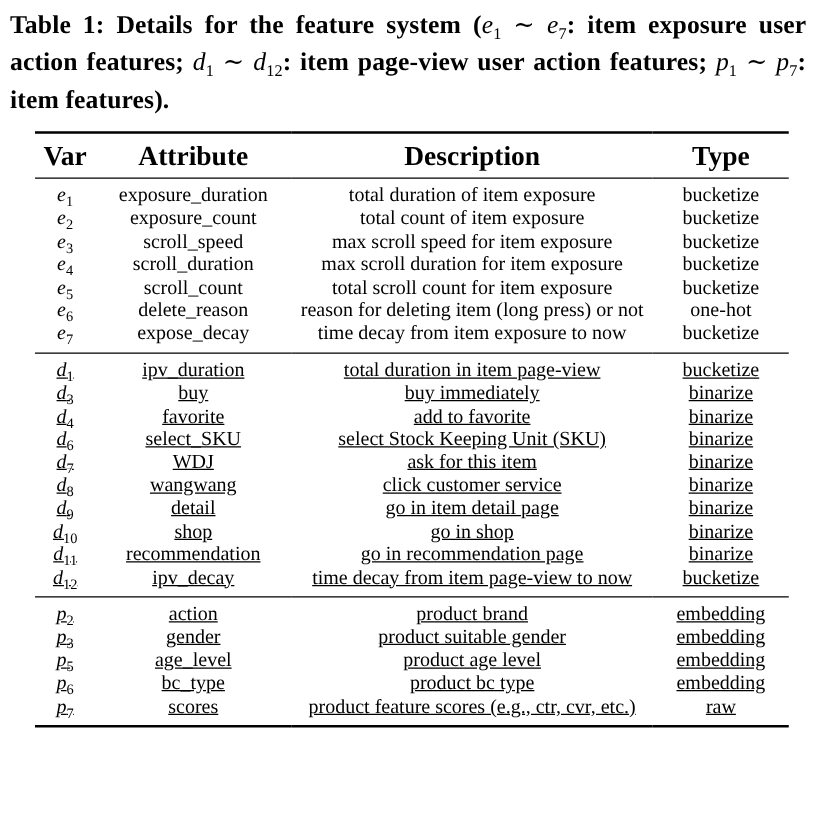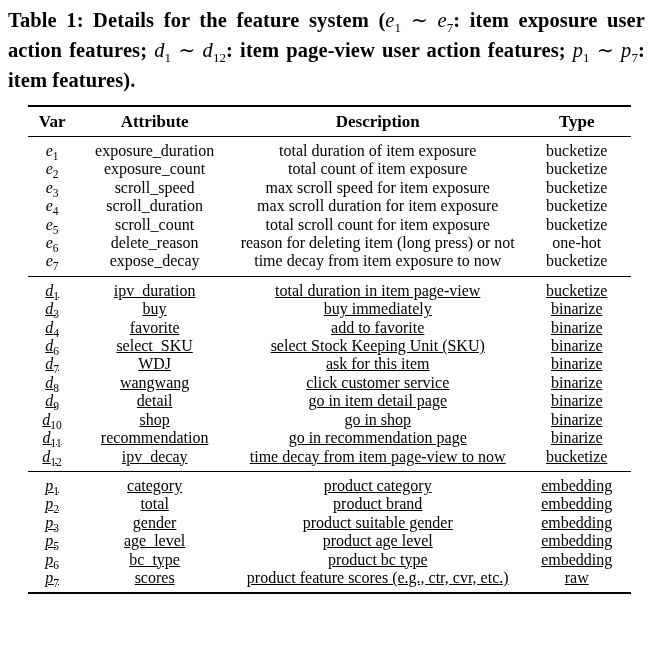--- a/index.html
+++ b/index.html
@@ -29,21 +29,21 @@
   
   .tablewrap { margin: 10px 14px 0 20px; }
   table.feat {
     width: 100%;
     border-collapse: collapse;
     border-top: 2.2px solid #000;
     border-bottom: 2.7px solid #000;
     font-size: 16px;
   }
   table.feat thead th {
-    font-size: 17px;
+    font-size: 22px;
     font-weight: bold;
     padding: 5px 0 4px 0;
     border-bottom: 1.4px solid #000;
     text-align: center;
   }
   table.feat tbody + tbody { border-top: 1.2px solid #000; text-decoration: underline; }
   table.feat td {
     text-align: center;
     padding: 0;
     line-height: 18.4px;
@@ -178,28 +178,22 @@
           </tr>
           <tr>
             <td class="var-cell"><i>d</i><sub>12</sub></td>
             <td class="attribute-cell">ipv_decay</td>
             <td class="description-cell">time decay from item page-view to now</td>
             <td class="type-cell">bucketize</td>
           </tr>
         </tbody>
         <tbody>
           <tr>
-            <td class="var-cell"><i>p</i><sub>1</sub></td>
-            <td class="attribute-cell">category</td>
-            <td class="description-cell">product category</td>
-            <td class="type-cell">embedding</td>
-          </tr>
-          <tr>
             <td class="var-cell"><i>p</i><sub>2</sub></td>
-            <td class="attribute-cell">total</td>
+            <td class="attribute-cell">action</td>
             <td class="description-cell">product brand</td>
             <td class="type-cell">embedding</td>
           </tr>
           <tr>
             <td class="var-cell"><i>p</i><sub>3</sub></td>
             <td class="attribute-cell">gender</td>
             <td class="description-cell">product suitable gender</td>
             <td class="type-cell">embedding</td>
           </tr>
           <tr>

